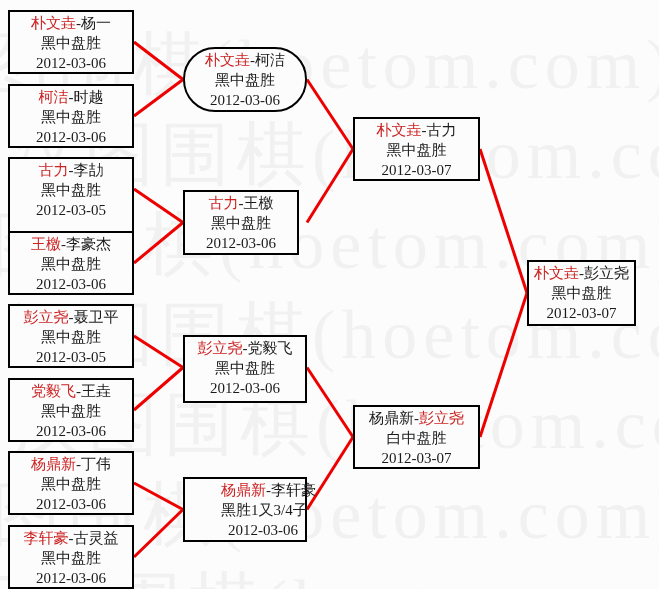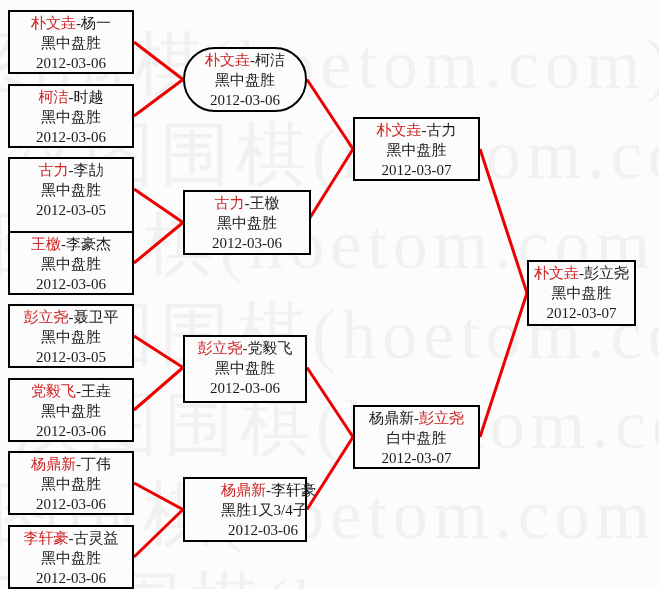--- a/index.html
+++ b/index.html
@@ -93,21 +93,21 @@
       <div class="match" style="left: 8px; top: 525px; width: 126px; height: 64px;">
         <div class="mrow"><span class="winner">李轩豪</span><span>-</span><span class="">古灵益</span></div>
         <div class="mrow">黑中盘胜</div>
         <div class="mrow">2012-03-06</div>
       </div>
       <div class="match" style="left: 183px; top: 47px; width: 124px; height: 65px; border-radius: 32px;">
         <div class="mrow"><span class="winner">朴文垚</span><span>-</span><span class="">柯洁</span></div>
         <div class="mrow">黑中盘胜</div>
         <div class="mrow">2012-03-06</div>
       </div>
-      <div class="match" style="left: 183px; top: 190px; width: 128px; height: 65px;">
+      <div class="match" style="left: 183px; top: 190px; width: 116px; height: 65px;">
         <div class="mrow"><span class="winner">古力</span><span>-</span><span class="">王檄</span></div>
         <div class="mrow">黑中盘胜</div>
         <div class="mrow">2012-03-06</div>
       </div>
       <div class="match" style="left: 183px; top: 335px; width: 124px; height: 68px;">
         <div class="mrow"><span class="winner">彭立尧</span><span>-</span><span class="">党毅飞</span></div>
         <div class="mrow">黑中盘胜</div>
         <div class="mrow">2012-03-06</div>
       </div>
       <div class="match" style="left: 183px; top: 477px; width: 124px; height: 65px; padding-left: 36px;">

